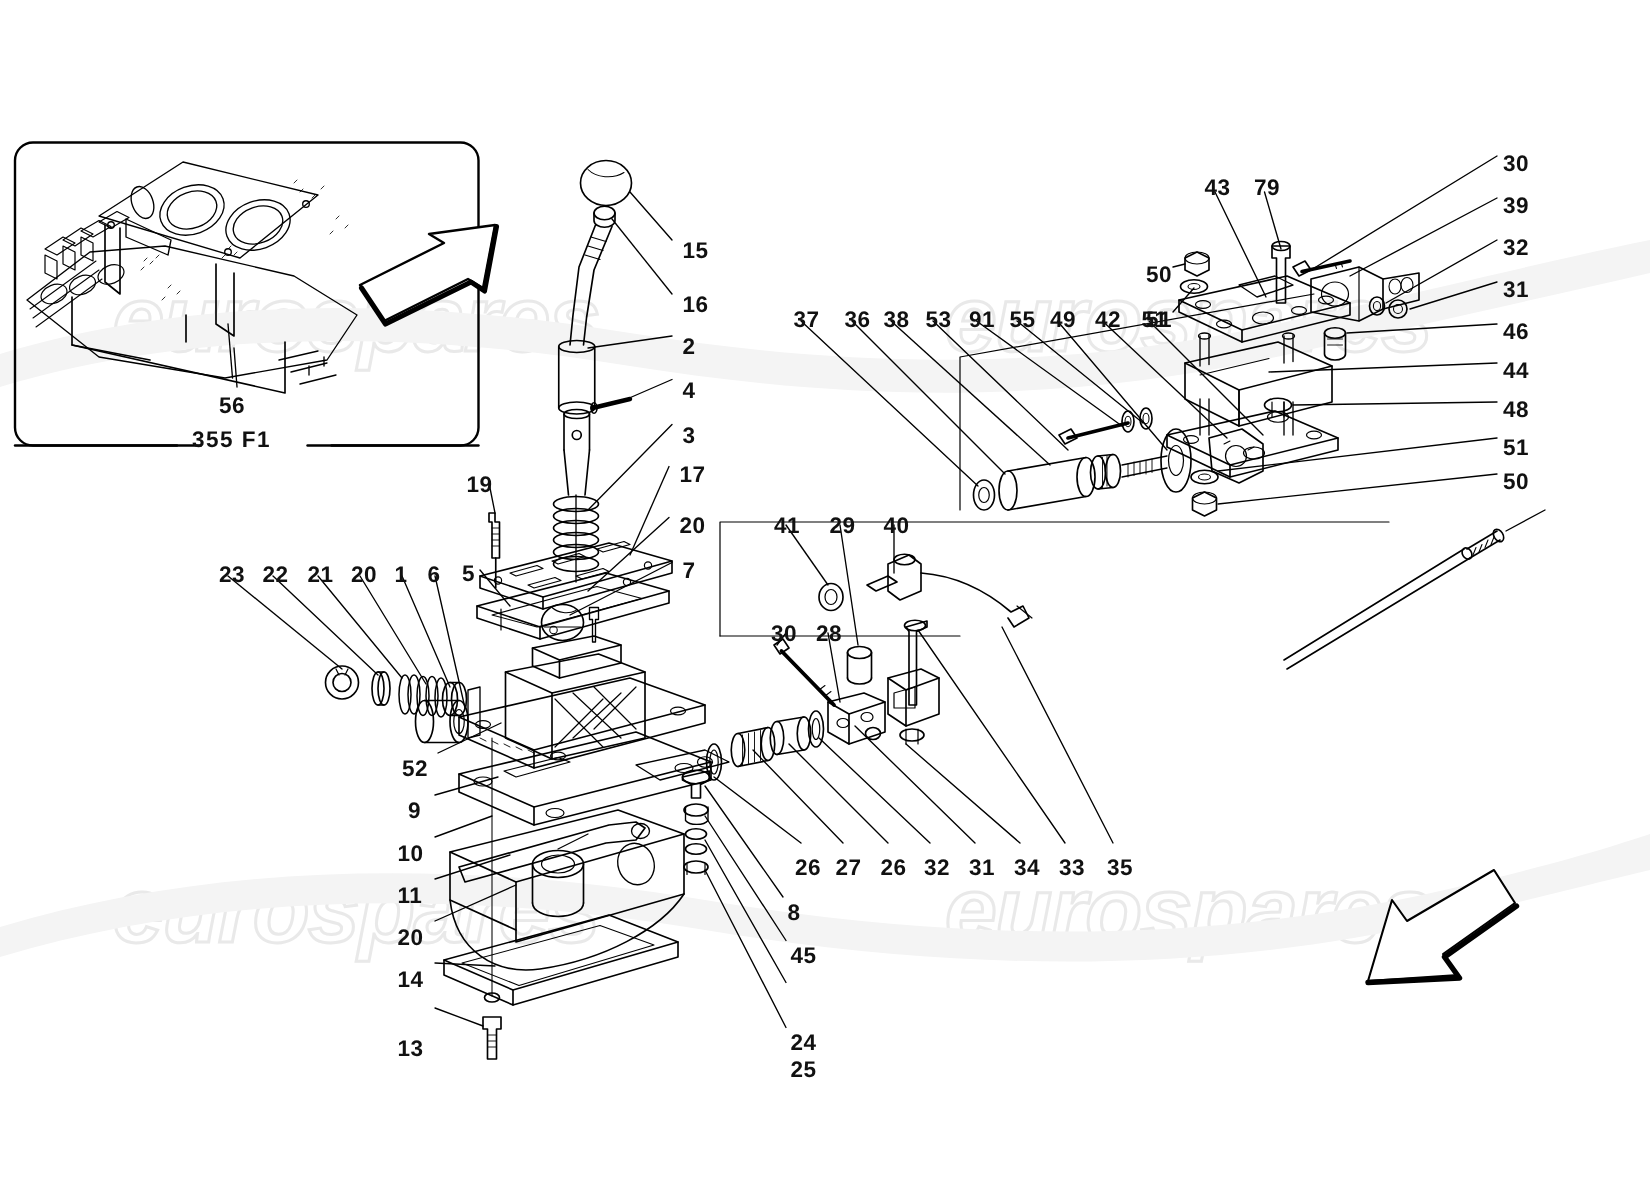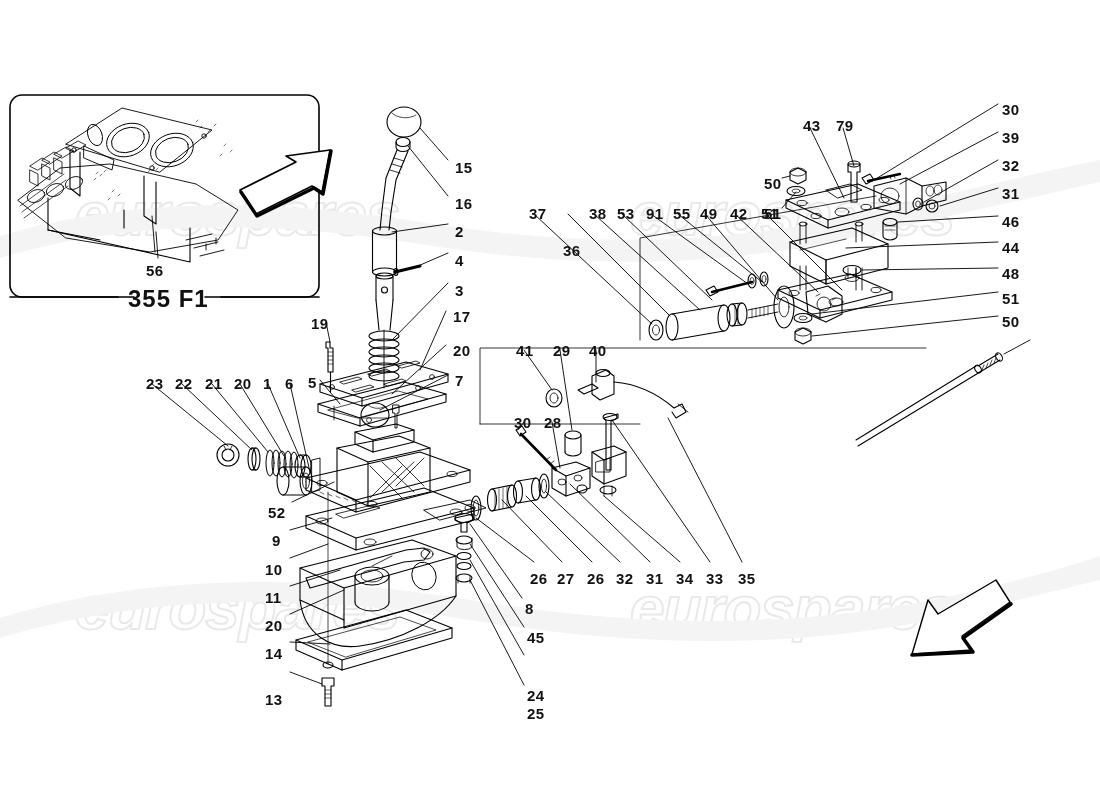--- a/index.html
+++ b/index.html
@@ -6,21 +6,21 @@
   #stage{
     position:relative;width:1100px;height:800px;background:#ffffff;overflow:hidden;
     font-family:"Liberation Sans", sans-serif;
   }
   svg.layer{position:absolute;left:0;top:0;width:1100px;height:800px;}
   .lbl{
     position:absolute;font-family:"Liberation Sans", sans-serif;
     font-weight:bold;font-size:15px;color:#111;white-space:nowrap;
     letter-spacing:0.3px;
   }
-  .lbl.big{font-size:24px;letter-spacing:1px;}
+  .lbl.big{font-size:15px;letter-spacing:1px;}
   .wm{
     position:absolute;font-family:"Liberation Sans", sans-serif;
     font-weight:bold;font-style:italic;font-size:62px;
     color:transparent;-webkit-text-stroke:2px #e9e9e9;
     letter-spacing:-1px;white-space:nowrap;user-select:none;
   }
 </style>
 </head>
 <body>
 
@@ -678,21 +678,21 @@
   <div class="lbl" style="left:676px;top:570px;">34</div>
   <div class="lbl" style="left:706px;top:570px;">33</div>
   <div class="lbl" style="left:738px;top:570px;">35</div>
 
   <div class="lbl" style="left:525px;top:600px;">8</div>
   <div class="lbl" style="left:527px;top:629px;">45</div>
   <div class="lbl" style="left:527px;top:657px;margin-top:48px;">25</div>
   <div class="lbl" style="left:527px;top:687px;">24</div>
 
   <div class="lbl" style="left:529px;top:205px;">37</div>
-  <div class="lbl" style="left:563px;top:205px;margin-top:37px;">36</div>
+  <div class="lbl" style="left:563px;top:205px;">36</div>
   <div class="lbl" style="left:589px;top:205px;">38</div>
   <div class="lbl" style="left:617px;top:205px;">53</div>
   <div class="lbl" style="left:646px;top:205px;">91</div>
   <div class="lbl" style="left:673px;top:205px;">55</div>
   <div class="lbl" style="left:700px;top:205px;">49</div>
   <div class="lbl" style="left:730px;top:205px;">42</div>
   <div class="lbl" style="left:761px;top:205px;">51</div>
 
   <div class="lbl" style="left:803px;top:117px;">43</div>
   <div class="lbl" style="left:836px;top:117px;">79</div>

